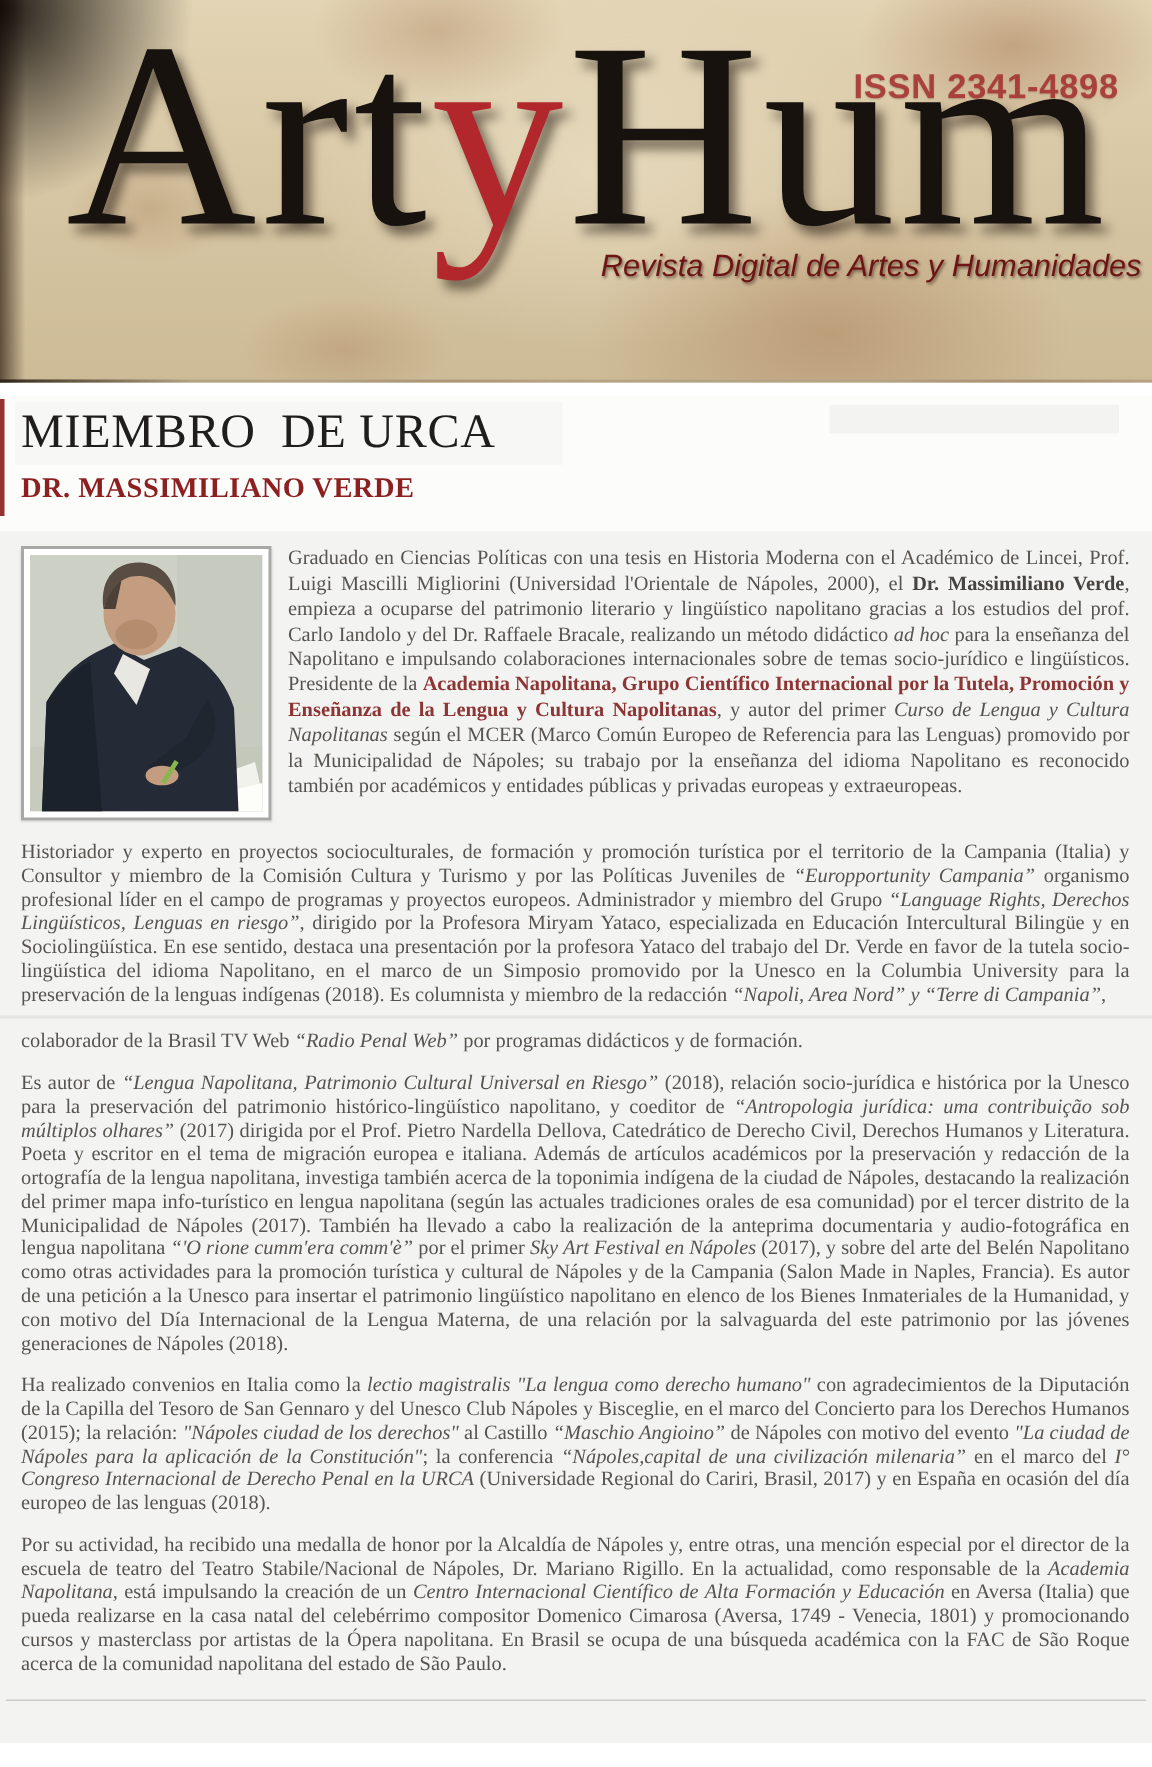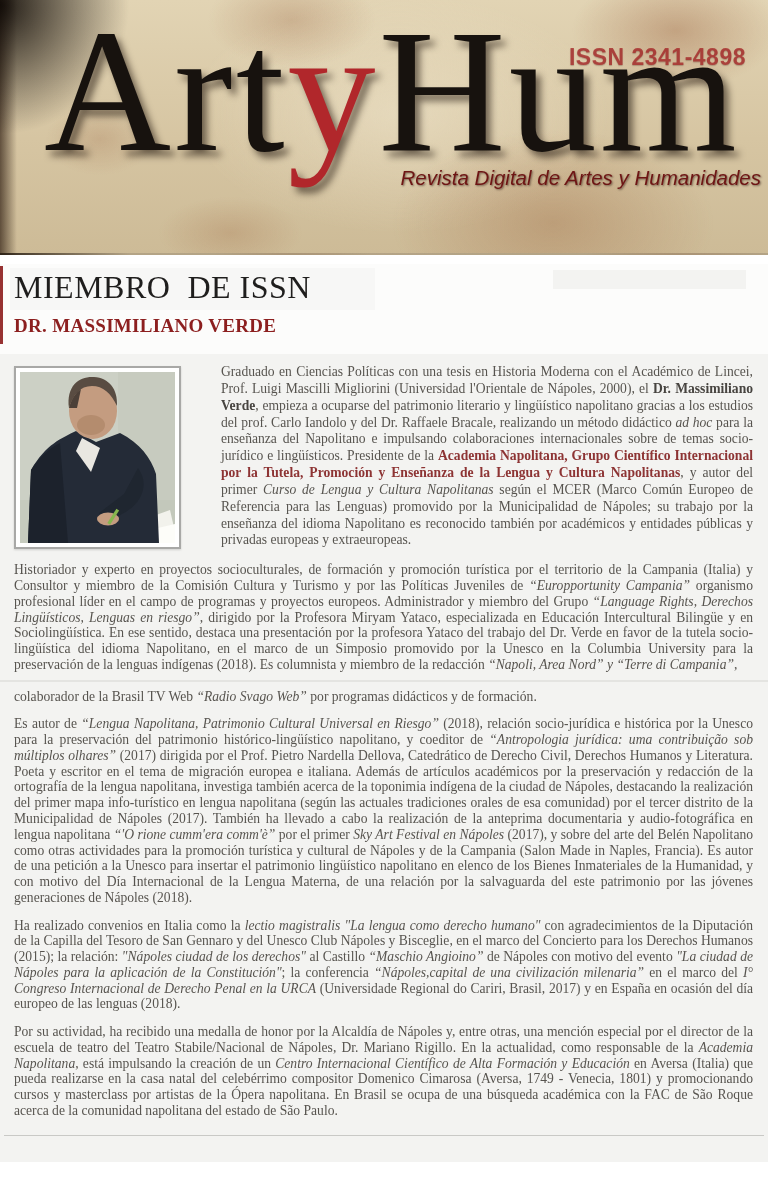--- a/index.html
+++ b/index.html
@@ -59,21 +59,21 @@
   .page-subtitle{
     position:absolute;left:14px;top:51px;margin:0;
     font-size:19px;font-weight:bold;color:#8c1f1f;letter-spacing:.3px;
   }
   
   .article{
     position:relative;width:768px;height:808px;box-sizing:border-box;
     background:#f3f3f1;padding:10px 15px 0 14px;
     color:#57544f;font-size:13.6px;
   }
-  .bio-row{display:flex;align-items:flex-end;gap:29px;}
+  .bio-row{display:flex;align-items:flex-start;}
   .photo-frame{
     flex:0 0 auto;background:#ffffff;border:2px solid #a8a8a6;
     padding:4px;box-shadow:0 1px 2px rgba(0,0,0,.15);
   }
   .photo-frame svg{display:block;}
   .para{margin:0;text-align:justify;line-height:1.16;}
   .bio-text{margin-left:11px;line-height:1.24;}
   .para + .para{margin-top:12px;}
   .s-b{font-weight:bold;color:#474440;}
   .s-br{font-weight:bold;color:#8d3434;}
@@ -96,21 +96,21 @@
   <div class="logo">
     <span class="dark">Art</span><span class="red">y</span><span class="dark">Hum</span>
   </div>
   <div class="tagline">Revista Digital de Artes y Humanidades</div>
 </div>
 
 <div class="title-section">
   <div class="patch-a"></div>
   <div class="patch-tr"></div>
   <div class="red-sliver"></div>
-  <h1 class="page-title">MIEMBRO  DE ISSN</h1>
+  <h1 class="page-title">MIEMBRO  DE URCA</h1>
   <h2 class="page-subtitle">DR. MASSIMILIANO VERDE</h2>
 </div>
 
 <div class="article">
 
   <div class="bio-row">
     <div class="photo-frame">
       <svg width="155" height="171" viewBox="0 0 155 171" role="img">
         <rect width="155" height="171" fill="#ccd0c5"></rect>
         <rect x="98" width="57" height="171" fill="#c4c9bc" opacity="0.7"></rect>
@@ -127,21 +127,21 @@
         <path d="M118,96 C130,112 122,132 102,142 L86,152 L79,141 L104,122 Z" fill="#1f2630"></path>
         <ellipse cx="88" cy="147" rx="11" ry="6.5" fill="#c49c80"></ellipse>
         <rect x="92" y="136" width="3.2" height="17" fill="#86b64e" transform="rotate(32 93 144)"></rect>
       </svg>
     </div>
     <p class="para bio-text"><span>Graduado en Ciencias Políticas con una tesis en Historia Moderna con el Académico de Lincei, Prof. Luigi Mascilli Migliorini (Universidad l'Orientale de Nápoles, 2000), el </span><span class="s-b">Dr. Massimiliano Verde</span><span>, empieza a ocuparse del patrimonio literario y lingüístico napolitano gracias a los estudios del prof. Carlo Iandolo y del Dr. Raffaele Bracale, realizando un método didáctico </span><span class="s-i">ad hoc</span><span> para la enseñanza del Napolitano e impulsando colaboraciones internacionales sobre de temas socio-jurídico e lingüísticos. Presidente de la </span><span class="s-br">Academia Napolitana, Grupo Científico Internacional por la Tutela, Promoción y Enseñanza de la Lengua y Cultura Napolitanas</span><span>, y autor del primer </span><span class="s-i">Curso de Lengua y Cultura Napolitanas</span><span> según el MCER (Marco Común Europeo de Referencia para las Lenguas) promovido por la Municipalidad de Nápoles; su trabajo por la enseñanza del idioma Napolitano es reconocido también por académicos y entidades públicas y privadas europeas y extraeuropeas.</span></p>
   </div>
 
   <p class="para" style="margin-top:13px;"><span>Historiador y experto en proyectos socioculturales, de formación y promoción turística por el territorio de la Campania (Italia) y Consultor y miembro de la Comisión Cultura y Turismo y por las Políticas Juveniles de </span><span class="s-i">“Europportunity Campania”</span><span> organismo profesional líder en el campo de programas y proyectos europeos. Administrador y miembro del Grupo </span><span class="s-i">“Language Rights, Derechos Lingüísticos, Lenguas en riesgo”</span><span>, dirigido por la Profesora Miryam Yataco, especializada en Educación Intercultural Bilingüe y en Sociolingüística. En ese sentido, destaca una presentación por la profesora Yataco del trabajo del Dr. Verde en favor de la tutela socio-lingüística del idioma Napolitano, en el marco de un Simposio promovido por la Unesco en la Columbia University para la preservación de la lenguas indígenas (2018). Es columnista y miembro de la redacción </span><span class="s-i">“Napoli, Area Nord” y “Terre di Campania”</span><span>,</span></p>
   <hr class="block-divider">
-  <p class="para" style="margin-top:0;"><span>colaborador de la Brasil TV Web </span><span class="s-i">“Radio Svago Web”</span><span> por programas didácticos y de formación.</span></p>
+  <p class="para" style="margin-top:0;"><span>colaborador de la Brasil TV Web </span><span class="s-i">“Radio Penal Web”</span><span> por programas didácticos y de formación.</span></p>
 
   <p class="para"><span>Es autor de </span><span class="s-i">“Lengua Napolitana, Patrimonio Cultural Universal en Riesgo”</span><span> (2018), relación socio-jurídica e histórica por la Unesco para la preservación del patrimonio histórico-lingüístico napolitano, y coeditor de </span><span class="s-i">“Antropologia jurídica: uma contribuição sob múltiplos olhares”</span><span> (2017) dirigida por el Prof. Pietro Nardella Dellova, Catedrático de Derecho Civil, Derechos Humanos y Literatura. Poeta y escritor en el tema de migración europea e italiana. Además de artículos académicos por la preservación y redacción de la ortografía de la lengua napolitana, investiga también acerca de la toponimia indígena de la ciudad de Nápoles, destacando la realización del primer mapa info-turístico en lengua napolitana (según las actuales tradiciones orales de esa comunidad) por el tercer distrito de la Municipalidad de Nápoles (2017). También ha llevado a cabo la realización de la anteprima documentaria y audio-fotográfica en lengua napolitana </span><span class="s-i">“'O rione cumm'era comm'è”</span><span> por el primer </span><span class="s-i">Sky Art Festival en Nápoles</span><span> (2017), y sobre del arte del Belén Napolitano como otras actividades para la promoción turística y cultural de Nápoles y de la Campania (Salon Made in Naples, Francia). Es autor de una petición a la Unesco para insertar el patrimonio lingüístico napolitano en elenco de los Bienes Inmateriales de la Humanidad, y con motivo del Día Internacional de la Lengua Materna, de una relación por la salvaguarda del este patrimonio por las jóvenes generaciones de Nápoles (2018).</span></p>
   <p class="para"><span>Ha realizado convenios en Italia como la </span><span class="s-i">lectio magistralis "La lengua como derecho humano"</span><span> con agradecimientos de la Diputación de la Capilla del Tesoro de San Gennaro y del Unesco Club Nápoles y Bisceglie, en el marco del Concierto para los Derechos Humanos (2015); la relación: </span><span class="s-i">"Nápoles ciudad de los derechos"</span><span> al Castillo </span><span class="s-i">“Maschio Angioino”</span><span> de Nápoles con motivo del evento </span><span class="s-i">"La ciudad de Nápoles para la aplicación de la Constitución"</span><span>; la conferencia </span><span class="s-i">“Nápoles,capital de una civilización milenaria”</span><span> en el marco del </span><span class="s-i">I° Congreso Internacional de Derecho Penal en la URCA</span><span> (Universidade Regional do Cariri, Brasil, 2017) y en España en ocasión del día europeo de las lenguas (2018).</span></p>
   <p class="para"><span>Por su actividad, ha recibido una medalla de honor por la Alcaldía de Nápoles y, entre otras, una mención especial por el director de la escuela de teatro del Teatro Stabile/Nacional de Nápoles, Dr. Mariano Rigillo. En la actualidad, como responsable de la </span><span class="s-i">Academia Napolitana</span><span>, está impulsando la creación de un </span><span class="s-i">Centro Internacional Científico de Alta Formación y Educación</span><span> en Aversa (Italia) que pueda realizarse en la casa natal del celebérrimo compositor Domenico Cimarosa (Aversa, 1749 - Venecia, 1801) y promocionando cursos y masterclass por artistas de la Ópera napolitana. En Brasil se ocupa de una búsqueda académica con la FAC de São Roque acerca de la comunidad napolitana del estado de São Paulo.</span></p>
 
   <hr class="end-divider">
 </div>
 
 <div class="footer-strip"></div>
 

